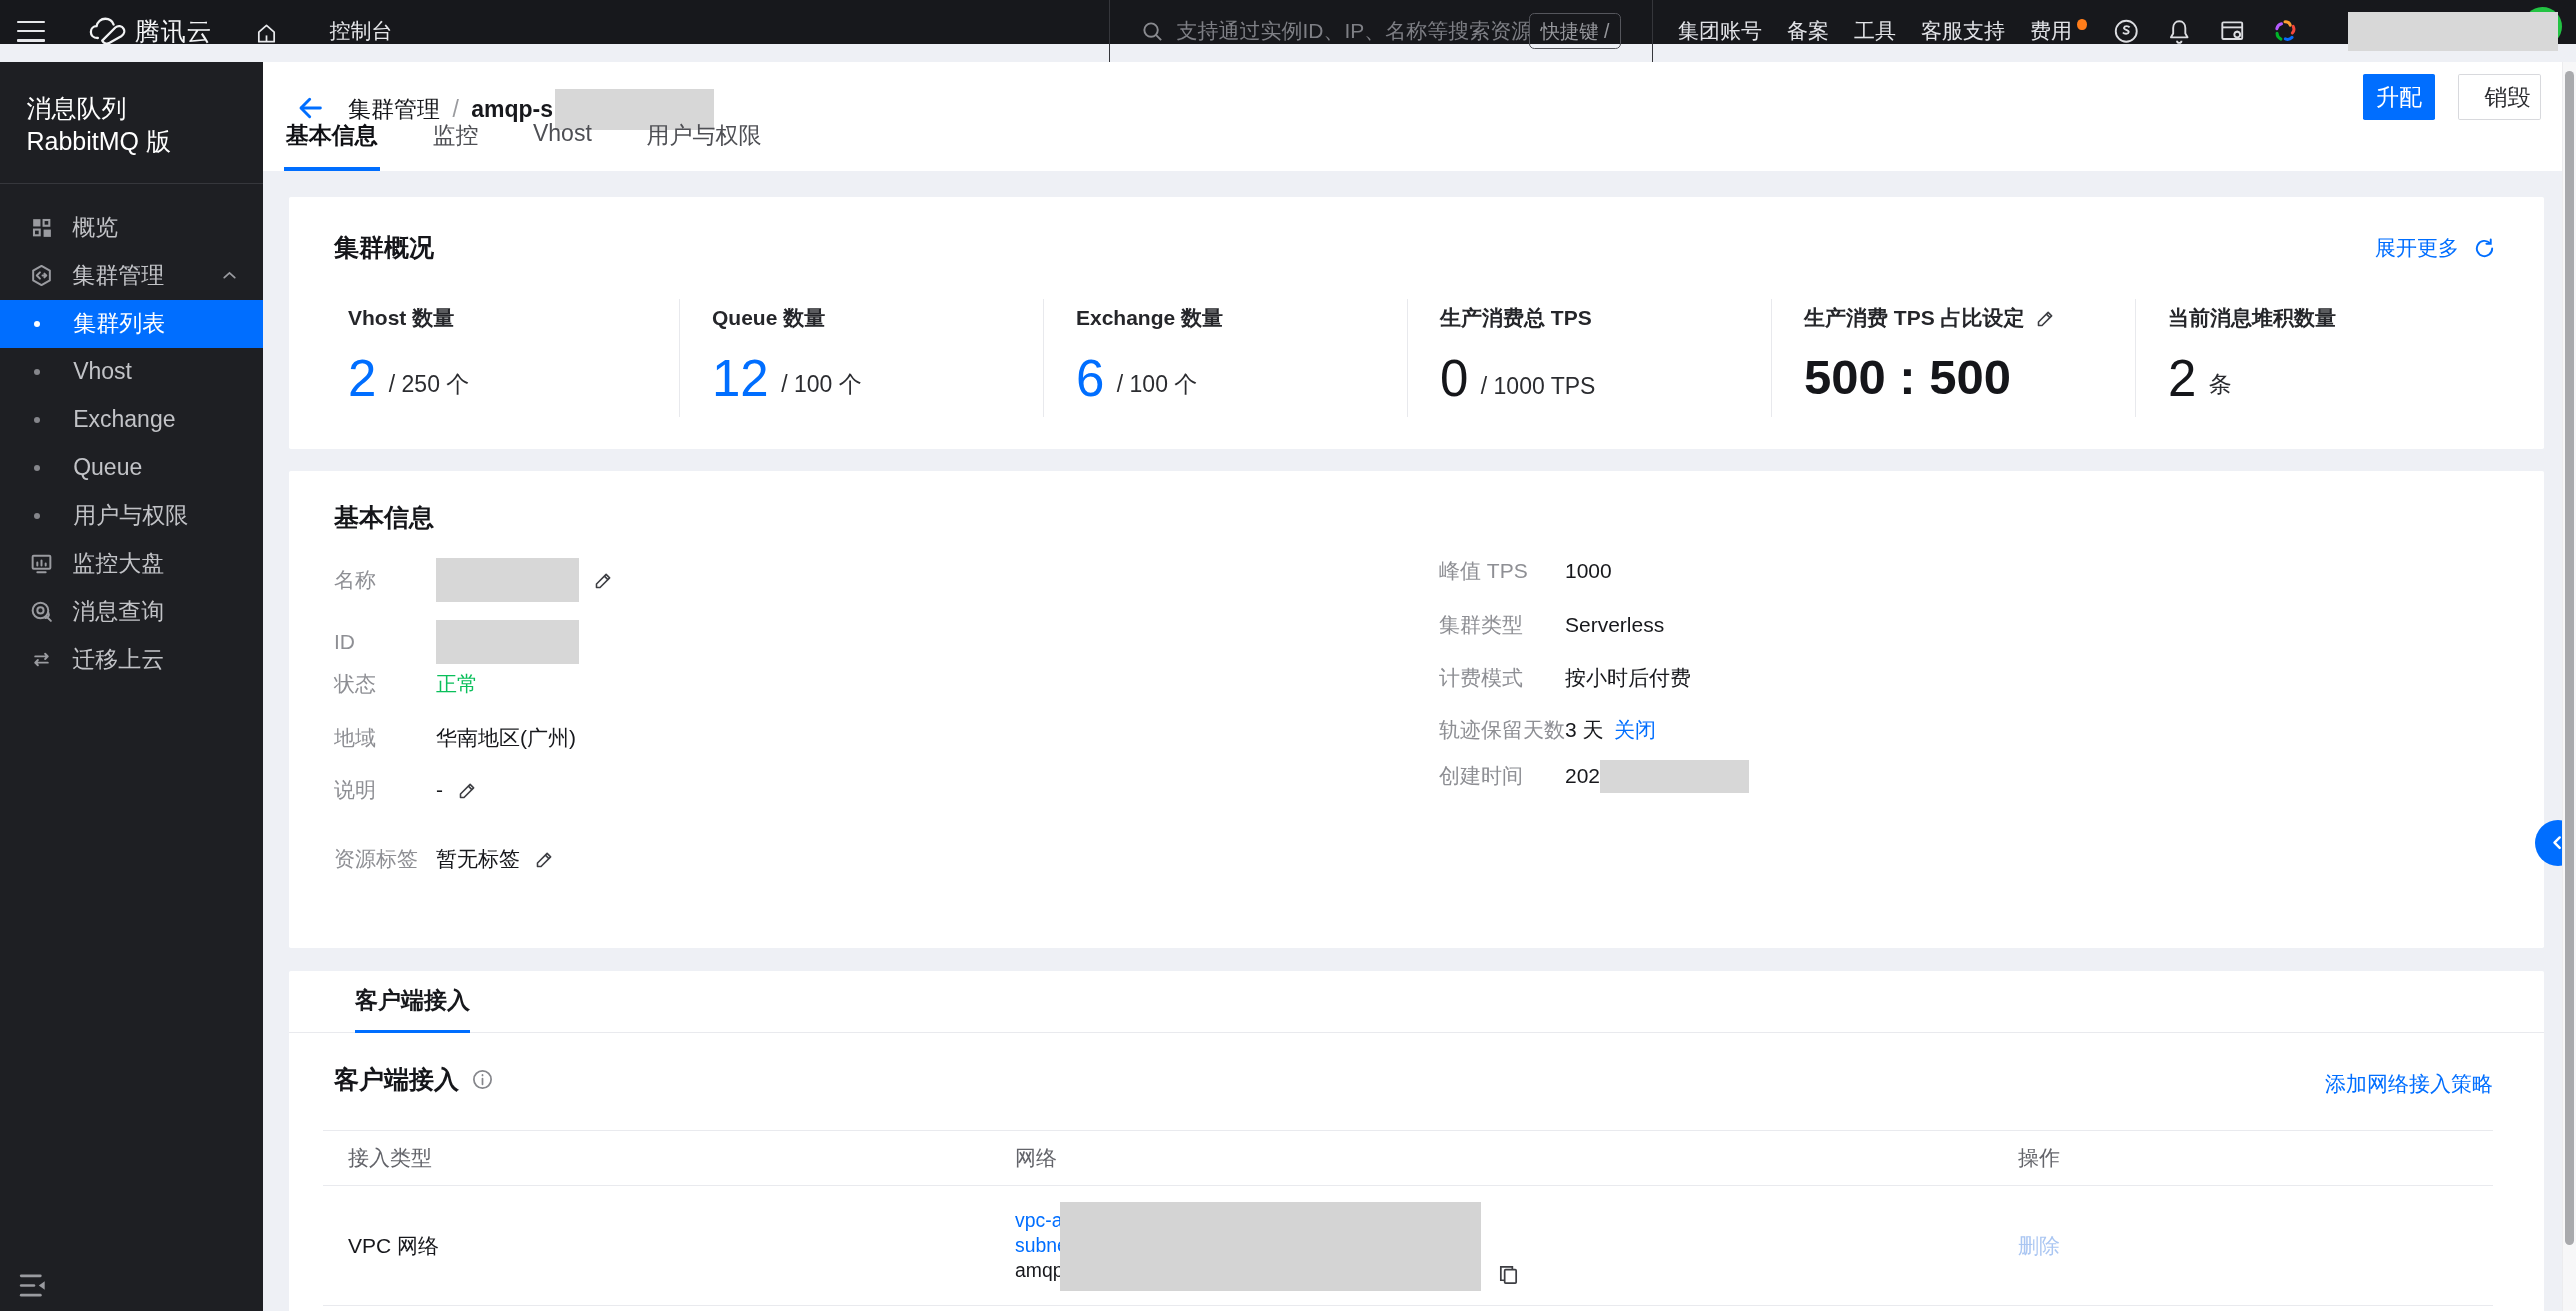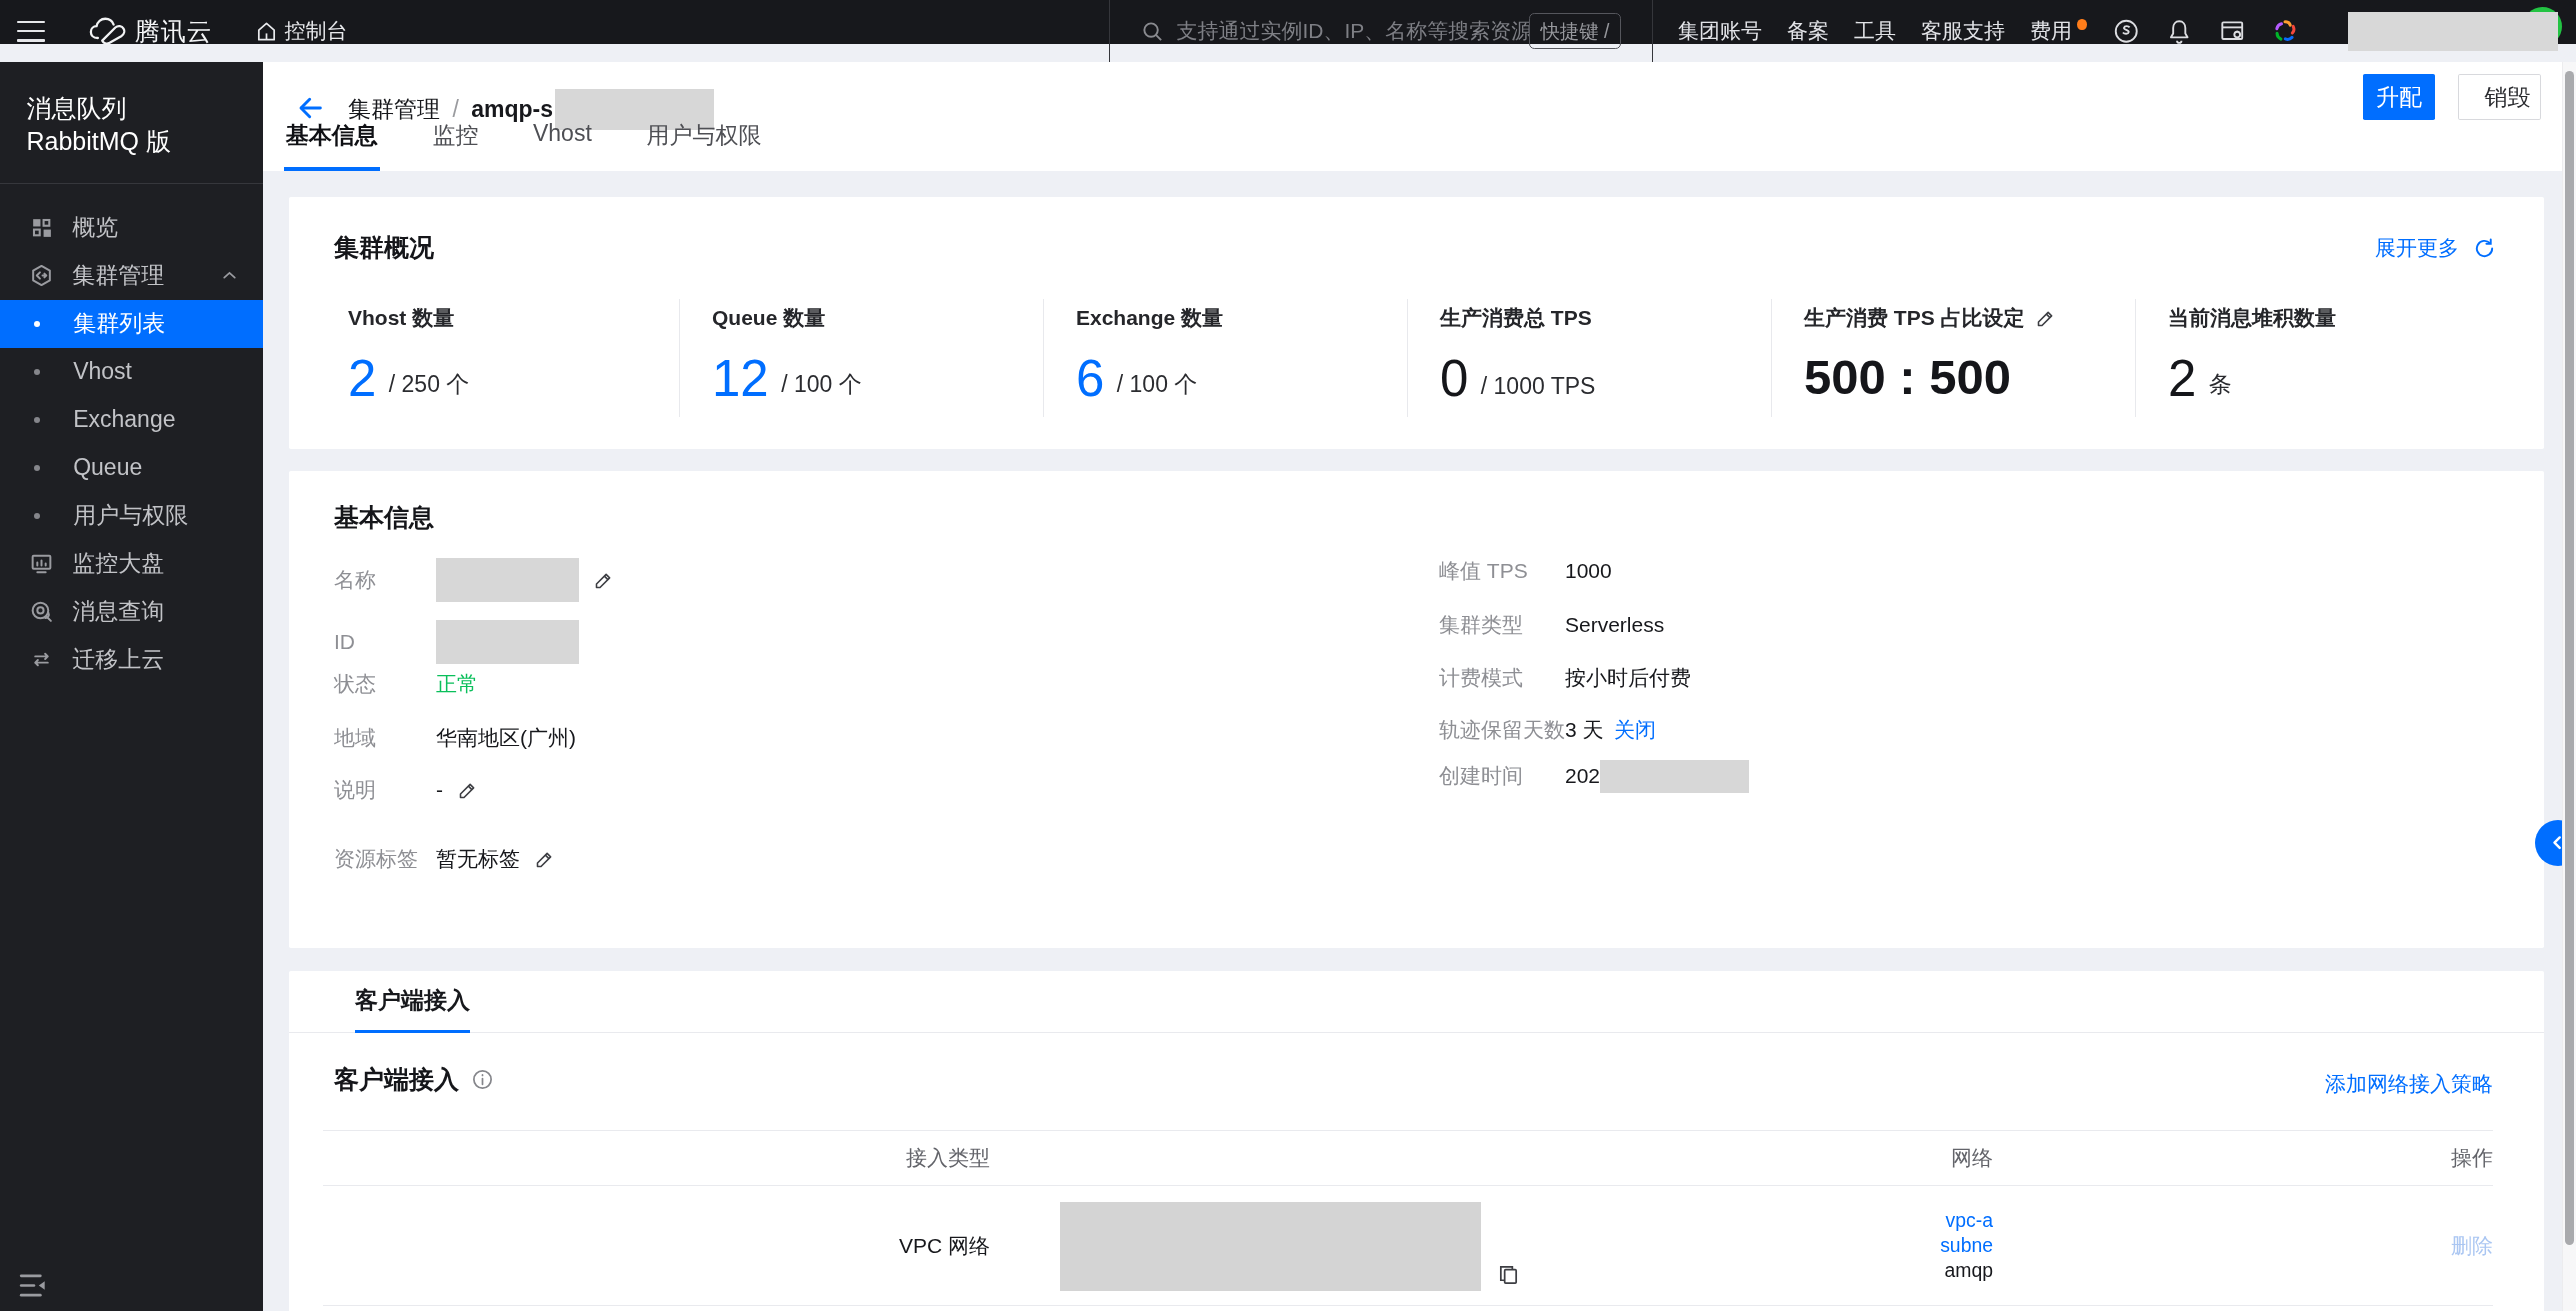--- a/index.html
+++ b/index.html
@@ -7,21 +7,21 @@
   body { font-family:"Liberation Sans","DejaVu Sans",sans-serif; }
   .screen { position:relative; width:2576px; height:1312px; overflow:hidden; background:#eef0f5; }
 
   
   .topbar { position:absolute; left:0; top:0; width:2576px; height:44px; background:#17181c; color:#e3e4e8; z-index:30; }
   .tb-left { position:absolute; left:0; top:0; height:62px; display:flex; align-items:center; }
   .tb-hamburger { margin-left:17px; width:28px; height:21px; display:flex; flex-direction:column; justify-content:space-between; cursor:pointer; }
   .tb-hamburger span { display:block; height:2.6px; background:#e6e7ea; border-radius:0.9px; }
   .tb-logo { margin-left:44px; display:flex; align-items:center; color:#f2f3f5; }
   .tb-brand { margin-left:8.8px; font-size:25px; color:#f4f5f7; letter-spacing:0.9px; }
-  .tb-console { margin-left:42px; display:flex; align-items:center; color:#e8e9ec; font-size:21px; cursor:pointer; }
+  .tb-console { margin-left:42px; display:flex; align-items:flex-end; color:#e8e9ec; font-size:21px; cursor:pointer;gap:45px; }
   .tb-console span { margin-left:7px; }
   .tb-search { position:absolute; left:1109px; top:0; width:544px; height:62px; border-left:0.9px solid #35363b; border-right:0.9px solid #35363b; display:flex; align-items:center; padding:0 31px; }
   .tb-search input { flex:1; margin-left:12.4px; background:transparent; border:none; outline:none; color:#c3c4c8; font-size:21px; font-family:inherit; }
   .tb-search input::placeholder { color:#7e7f85; }
   .tb-shortcut { border:0.9px solid #55565c; border-radius:5.3px; padding:3.5px 10.6px; font-size:19.4px; color:#97989d; white-space:nowrap; cursor:pointer; }
   .tb-nav { position:absolute; left:1653px; top:0; height:62px; display:flex; align-items:center; gap:25px; padding-left:25px; }
   .tb-nav .tb-item { font-size:21px; color:#e3e4e8; white-space:nowrap; cursor:pointer; display:flex; align-items:flex-start; }
   .fee-dot { width:9.7px; height:11.5px; border-radius:50%; background:#ff7d1a; margin-left:5.3px; margin-top:1.8px; }
   .tb-iconbtn { width:28px; height:28px; display:flex; align-items:center; justify-content:center; color:#dcdde1; cursor:pointer; }
   .tb-avatar { position:absolute; left:2523px; top:7px; width:39px; height:39px; border-radius:50%; background:#23c343; z-index:1; }
@@ -90,21 +90,21 @@
   .link { color:#006eff; cursor:pointer; }
   .ml12 { margin-left:10.6px; }
 
   
   .card3 { top:971px; height:371px; }
   .ca-tabrow { position:absolute; left:0; right:0; top:0; height:62px; border-bottom:0.9px solid #e9eaee; }
   .ca-tab { margin-left:66px; display:inline-block; height:62px; line-height:58px; border-bottom:3.5px solid #006eff; font-size:23px; font-weight:700; color:#17181c; cursor:pointer; }
   .ca-title { position:absolute; left:45px; top:92px; display:flex; align-items:center; gap:12.4px; }
   .info-icon { width:23px; height:23px; color:#85868b; cursor:pointer; }
   .ca-add { position:absolute; right:51px; top:99px; font-size:21px; color:#006eff; cursor:pointer; }
-  .tbl { position:absolute; left:34px; top:159px; width:2170px;text-align:right; }
+  .tbl { position:absolute; left:34px; top:159px; width:2170px; }
   .tbl-head { height:56px; display:flex; align-items:center; border-top:0.9px solid #e9eaee; border-bottom:0.9px solid #e9eaee; color:#63646a; font-size:21px; }
   .tbl-row { height:120px; display:flex; align-items:center; border-bottom:0.9px solid #e9eaee; position:relative; font-size:21px; color:#17181c; }
   .c1 { width:667px; padding-left:25px; flex:none; }
   .c2 { width:1003px; padding-left:25px; flex:none; }
   .c3 { flex:1; padding-left:25px; }
   .netlines { font-size:19.4px; line-height:25px; }
   .netlines .link { display:block; }
   .row-redacted { position:absolute; left:737px; top:16px; width:421px; height:89px; background:#d4d4d4; z-index:3; }
   .copy-icon { position:absolute; left:1174px; top:77px; width:23px; height:23px; color:#3d3e43; z-index:4; cursor:pointer; }
   .action-del { color:#aac6f2; cursor:pointer; }

